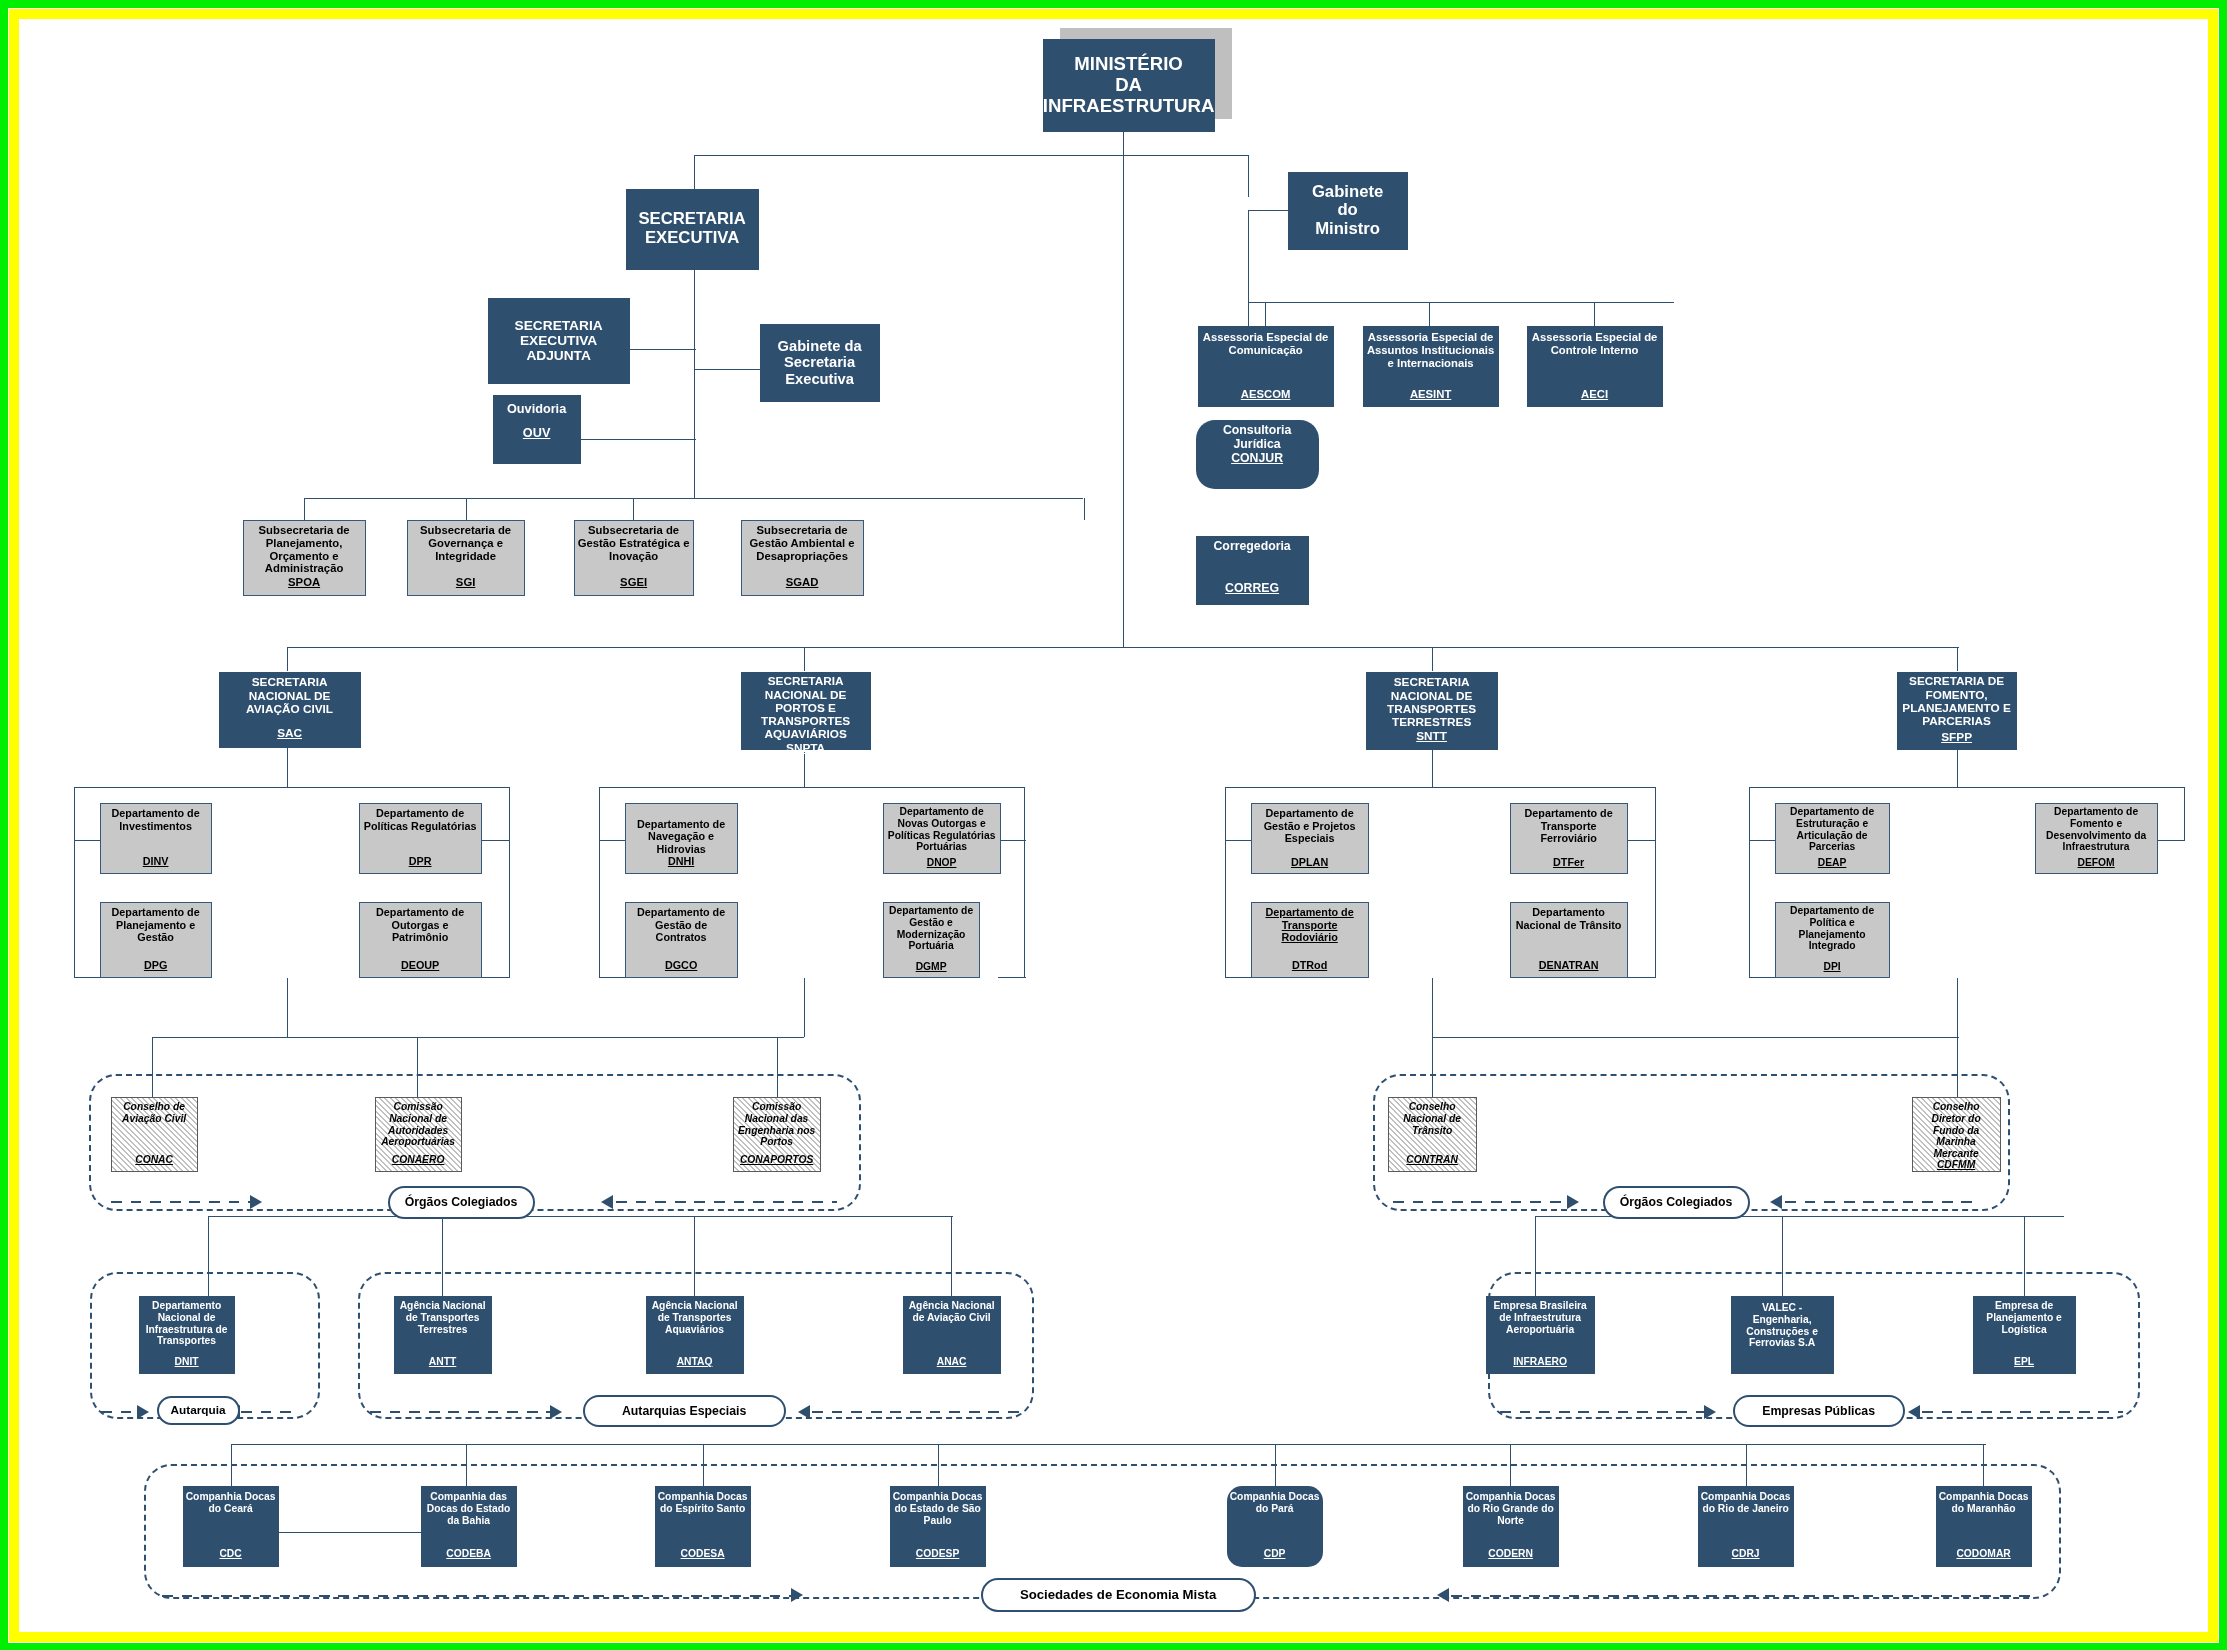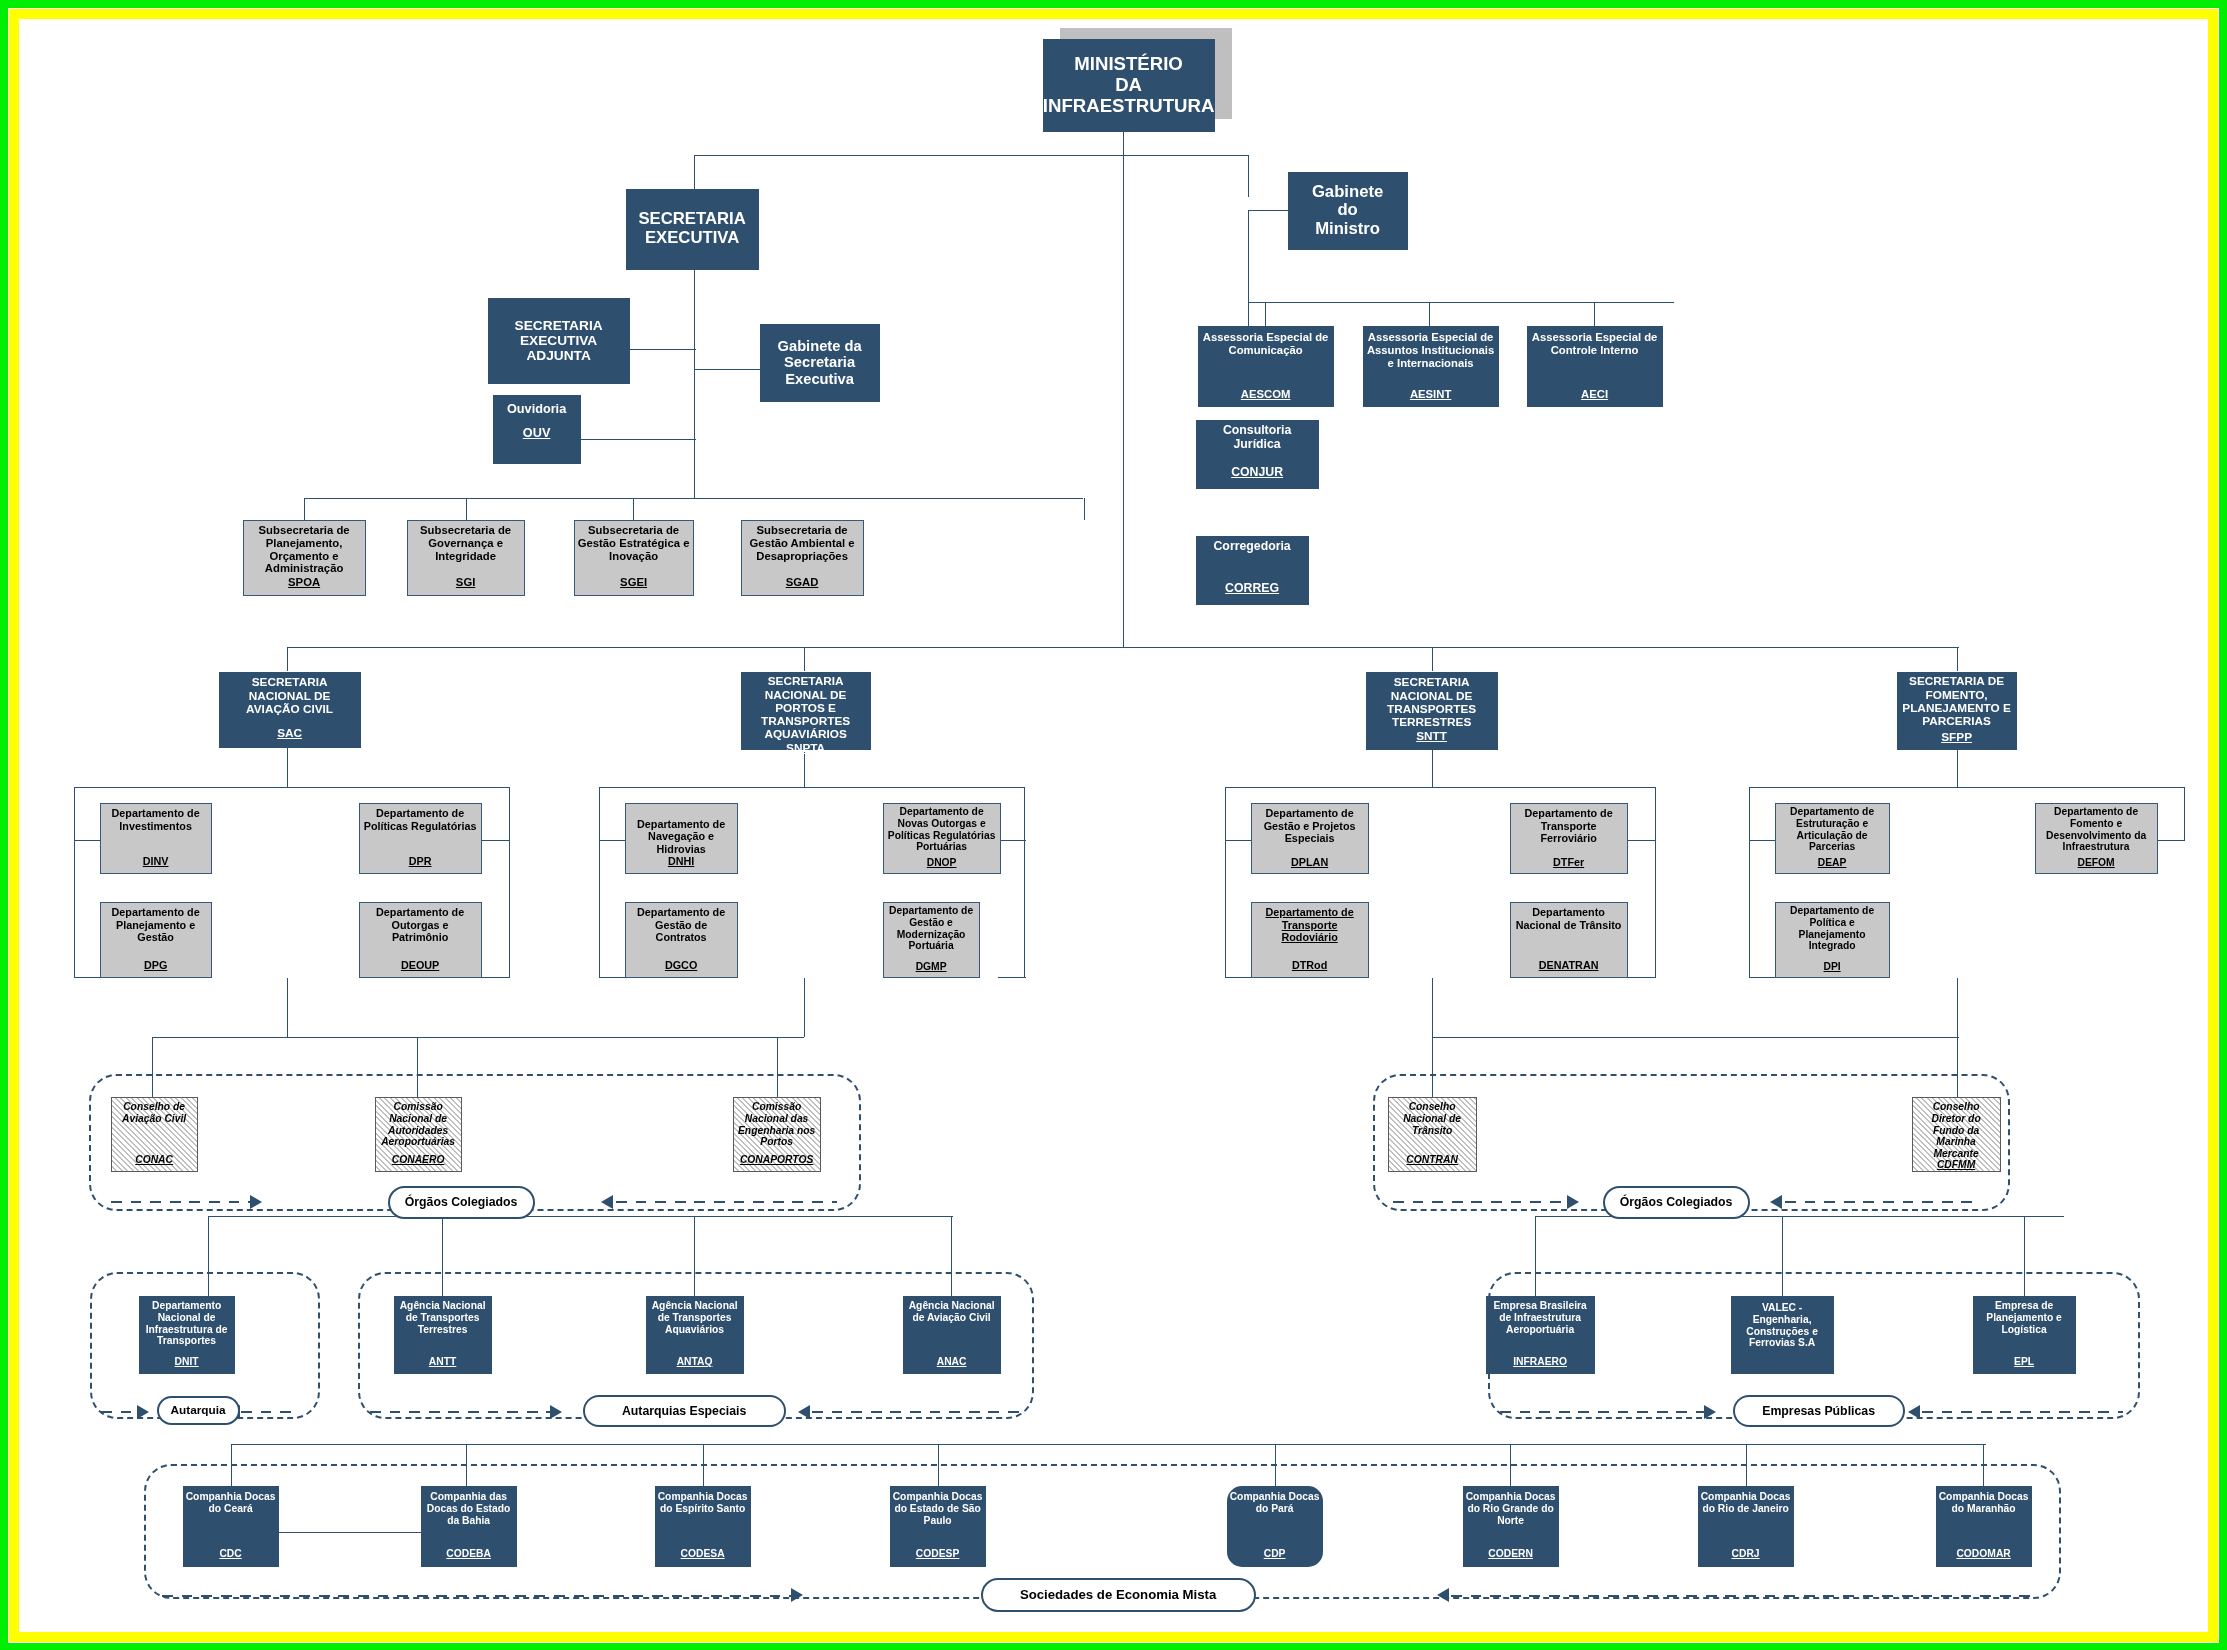--- a/index.html
+++ b/index.html
@@ -163,21 +163,21 @@
     </div>
     <div class="box navy" style="left:1343px;top:306px;width:136px;height:81px;font-size:11.3px;padding:5.9px 3.9px;justify-content:space-between;">
       <span class="ttl">Assessoria Especial de Assuntos Institucionais e Internacionais</span>
       <span class="acr">AESINT</span>
     </div>
     <div class="box navy" style="left:1507px;top:306px;width:136px;height:81px;font-size:11.3px;padding:5.9px 3.9px;justify-content:space-between;">
       <span class="ttl">Assessoria Especial de Controle Interno</span>
       <span class="acr">AECI</span>
     </div>
 
-    <div class="box navy" style="left:1176px;top:400px;width:123px;height:69px;font-size:12.3px;padding:4.9px 3.9px 8.8px;justify-content:space-between;">
+    <div class="box navy" style="left:1176px;top:400px;width:123px;height:69px;font-size:12.3px;padding:4.9px 3.9px 8.8px;border-radius:19px;">
       <span class="ttl">Consultoria Jurídica</span>
       <span class="acr">CONJUR</span>
     </div>
     <div class="box navy" style="left:1176px;top:516px;width:113px;height:69px;font-size:12.3px;padding:4.9px 3.9px 8.8px;justify-content:space-between;align-items:center;">
       <span class="ttl">Corregedoria</span>
       <span class="acr">CORREG</span>
     </div>
 
     <div class="box gray" style="left:223px;top:500px;width:123px;height:76px;font-size:11.3px;padding:3.9px 2.9px 5.9px;justify-content:space-between;">
       <span class="ttl">Subsecretaria de Planejamento, Orçamento e Administração</span>

